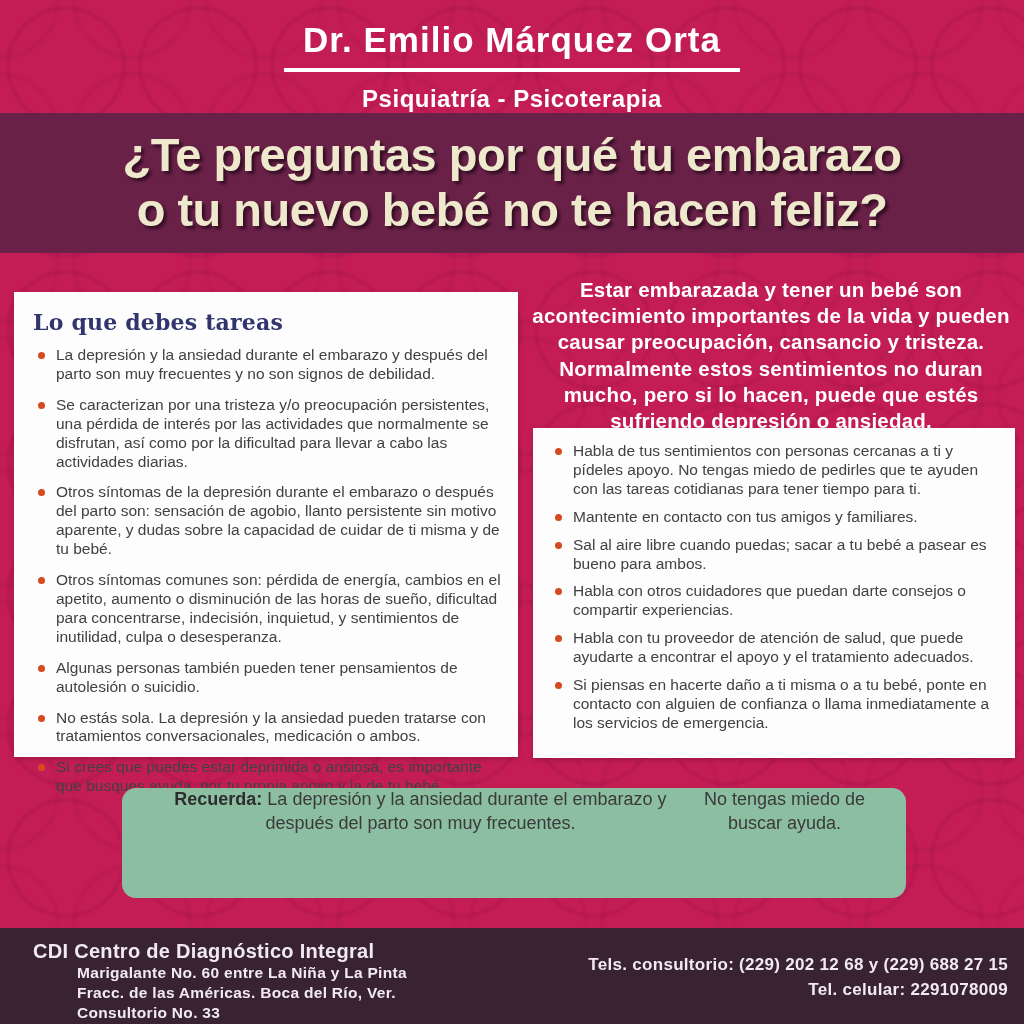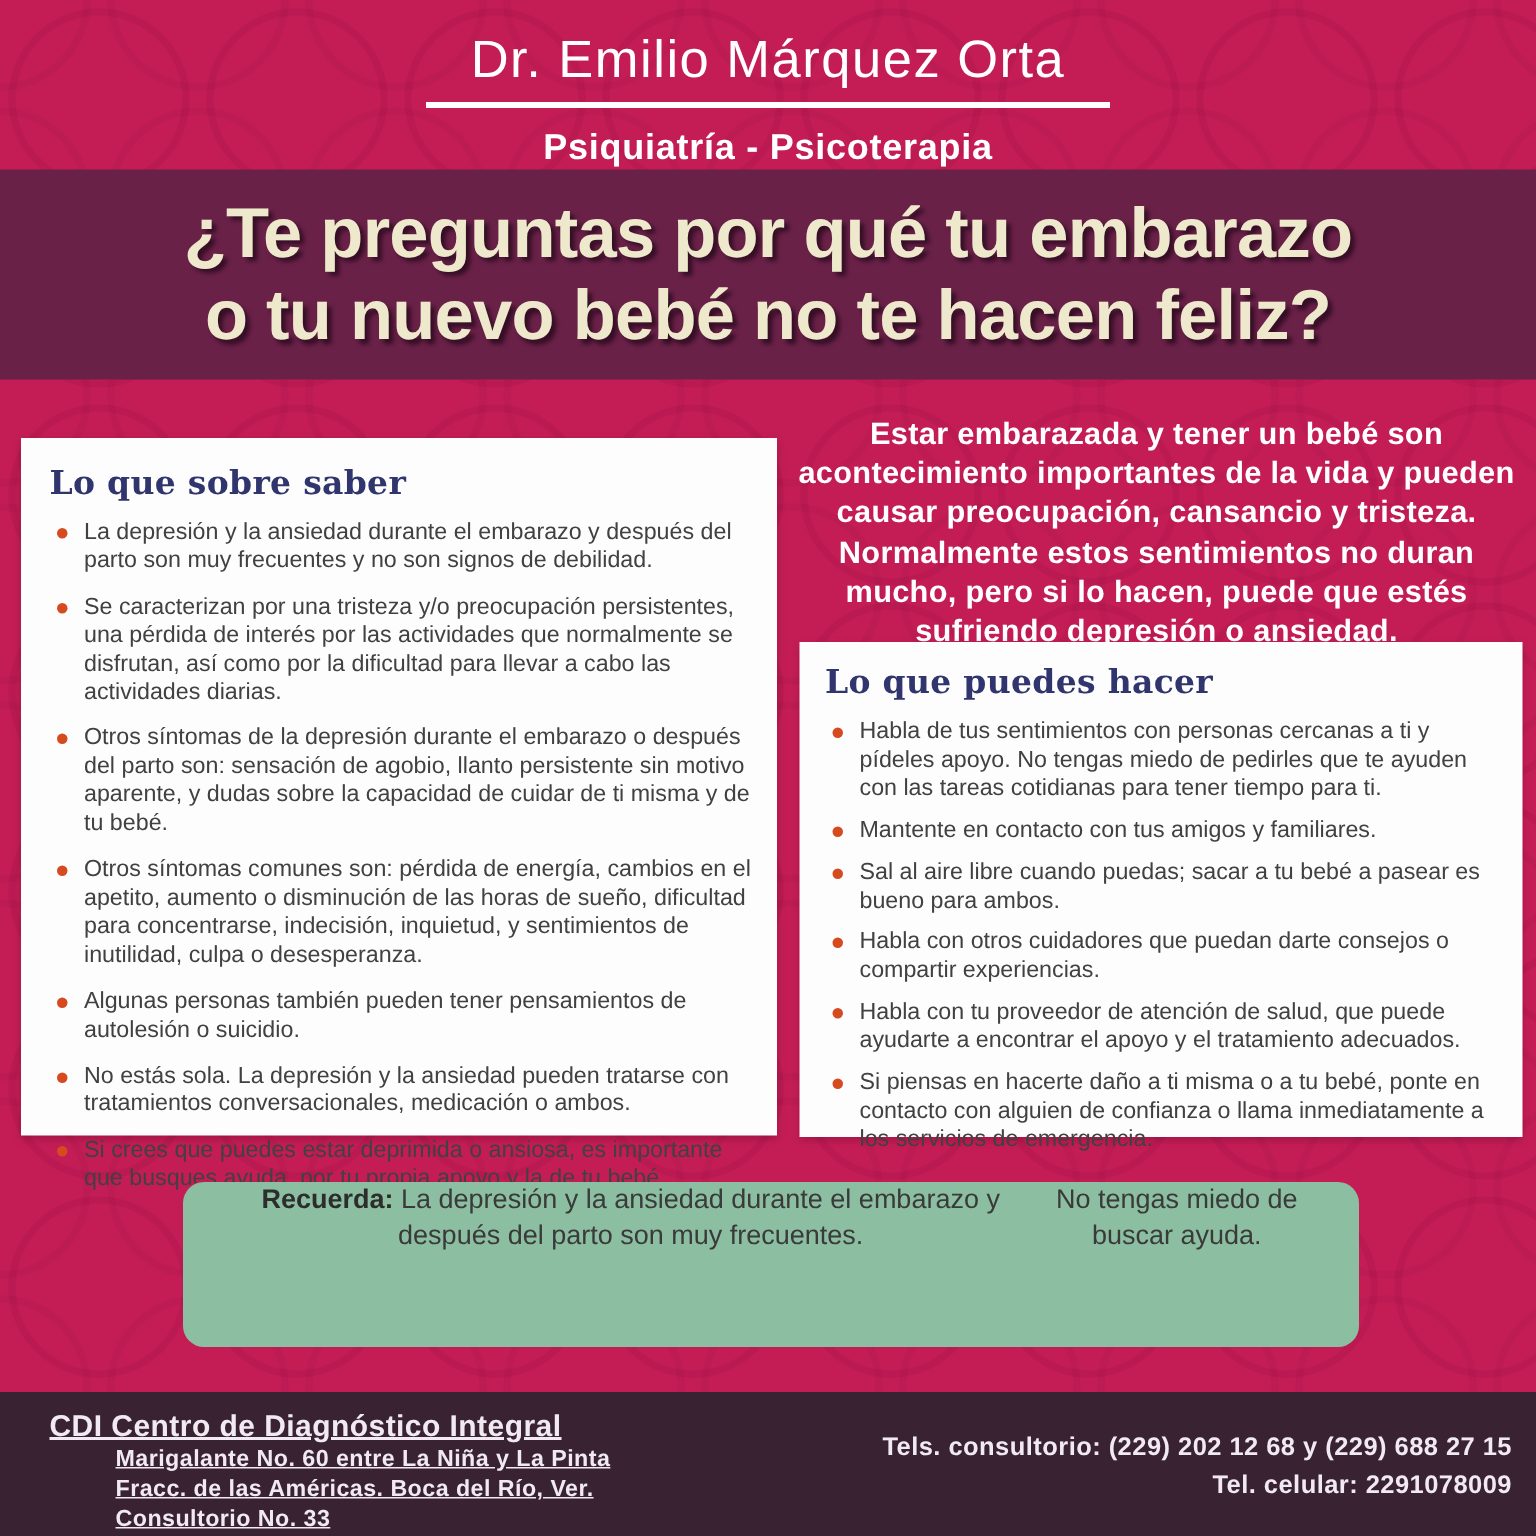--- a/index.html
+++ b/index.html
@@ -15,21 +15,21 @@
     background-image:
       radial-gradient(circle, rgba(0,0,0,0) 55px, rgba(100,0,40,0.10) 56px, rgba(100,0,40,0.10) 60px, rgba(0,0,0,0) 61px),
       radial-gradient(circle, rgba(0,0,0,0) 55px, rgba(100,0,40,0.07) 56px, rgba(100,0,40,0.07) 60px, rgba(0,0,0,0) 61px);
     background-size: 132px 132px, 132px 132px;
     background-position: 0 0, 66px 66px;
   }
 
   
   .header { padding-top: 20px; text-align: center; color: #ffffff; }
   .doctor-name {
-    font-size: 35px; font-weight: normal; letter-spacing: 1px;
+    font-size: 35px; font-weight: bold; letter-spacing: 1px;
   }
   .header-rule {
     width: 456px; height: 4px; background: #ffffff; border: none;
     margin: 8px auto 13px auto;
   }
   .specialty { font-size: 24px; font-weight: bold; letter-spacing: 0.5px; }
 
   
   .banner {
     position: absolute; left: 0; top: 113px; width: 1024px; height: 140px;
@@ -84,21 +84,21 @@
     text-align: center; color: #3a3a3a;
     font-size: 18px; line-height: 1.32; padding: 0 28px;
   }
   .reminder .label { font-weight: bold; color: #2d2d2d; }
 
   
   .footer {
     position: absolute; left: 0; top: 928px; width: 1024px; height: 96px;
     background: #392333; color: #f2eaf2;
   }
-  .footer-left { position: absolute; left: 33px; top: 12px; text-decoration: underline; }
+  .footer-left { position: absolute; left: 33px; top: 12px; }
   .clinic-name { font-size: 20px; font-weight: bold; letter-spacing: 0.3px; }
   .footer-left .addr { font-size: 15.5px; font-weight: bold; line-height: 1.3; letter-spacing: 0.3px; margin-left: 44px; }
   .footer-right {
     position: absolute; right: 16px; top: 25px; text-align: right;
     font-size: 17px; font-weight: bold; line-height: 1.45; letter-spacing: 0.3px;
   }
 </style>
 </head>
 <body>
 
@@ -111,34 +111,33 @@
   </div>
 
   <div class="banner">
     <div class="line">¿Te preguntas por qué tu embarazo</div>
     <div class="line">o tu nuevo bebé no te hacen feliz?</div>
   </div>
 
   <div class="intro">Estar embarazada y tener un bebé son acontecimiento importantes de la vida y pueden causar preocupación, cansancio y tristeza. Normalmente estos sentimientos no duran mucho, pero si lo hacen, puede que estés sufriendo depresión o ansiedad.</div>
 
   <div class="card card-know">
-    <div class="card-title">Lo que sobre saber</div>
+    <div class="card-title">Lo que debes tareas</div>
     <ul>
         <li>La depresión y la ansiedad durante el embarazo y después del parto son muy frecuentes y no son signos de debilidad.</li>
         <li>Se caracterizan por una tristeza y/o preocupación persistentes, una pérdida de interés por las actividades que normalmente se disfrutan, así como por la dificultad para llevar a cabo las actividades diarias.</li>
         <li>Otros síntomas de la depresión durante el embarazo o después del parto son: sensación de agobio, llanto persistente sin motivo aparente, y dudas sobre la capacidad de cuidar de ti misma y de tu bebé.</li>
         <li>Otros síntomas comunes son: pérdida de energía, cambios en el apetito, aumento o disminución de las horas de sueño, dificultad para concentrarse, indecisión, inquietud, y sentimientos de inutilidad, culpa o desesperanza.</li>
         <li>Algunas personas también pueden tener pensamientos de autolesión o suicidio.</li>
         <li>No estás sola. La depresión y la ansiedad pueden tratarse con tratamientos conversacionales, medicación o ambos.</li>
         <li>Si crees que puedes estar deprimida o ansiosa, es importante que busques ayuda, por tu propia apoyo y la de tu bebé.</li>
       </ul>
   </div>
 
   <div class="card card-do">
-    <div class="card-title">Lo que puedes hacer</div>
     <ul>
         <li>Habla de tus sentimientos con personas cercanas a ti y pídeles apoyo. No tengas miedo de pedirles que te ayuden con las tareas cotidianas para tener tiempo para ti.</li>
         <li>Mantente en contacto con tus amigos y familiares.</li>
         <li>Sal al aire libre cuando puedas; sacar a tu bebé a pasear es bueno para ambos.</li>
         <li>Habla con otros cuidadores que puedan darte consejos o compartir experiencias.</li>
         <li>Habla con tu proveedor de atención de salud, que puede ayudarte a encontrar el apoyo y el tratamiento adecuados.</li>
         <li>Si piensas en hacerte daño a ti misma o a tu bebé, ponte en contacto con alguien de confianza o llama inmediatamente a los servicios de emergencia.</li>
       </ul>
   </div>
 

